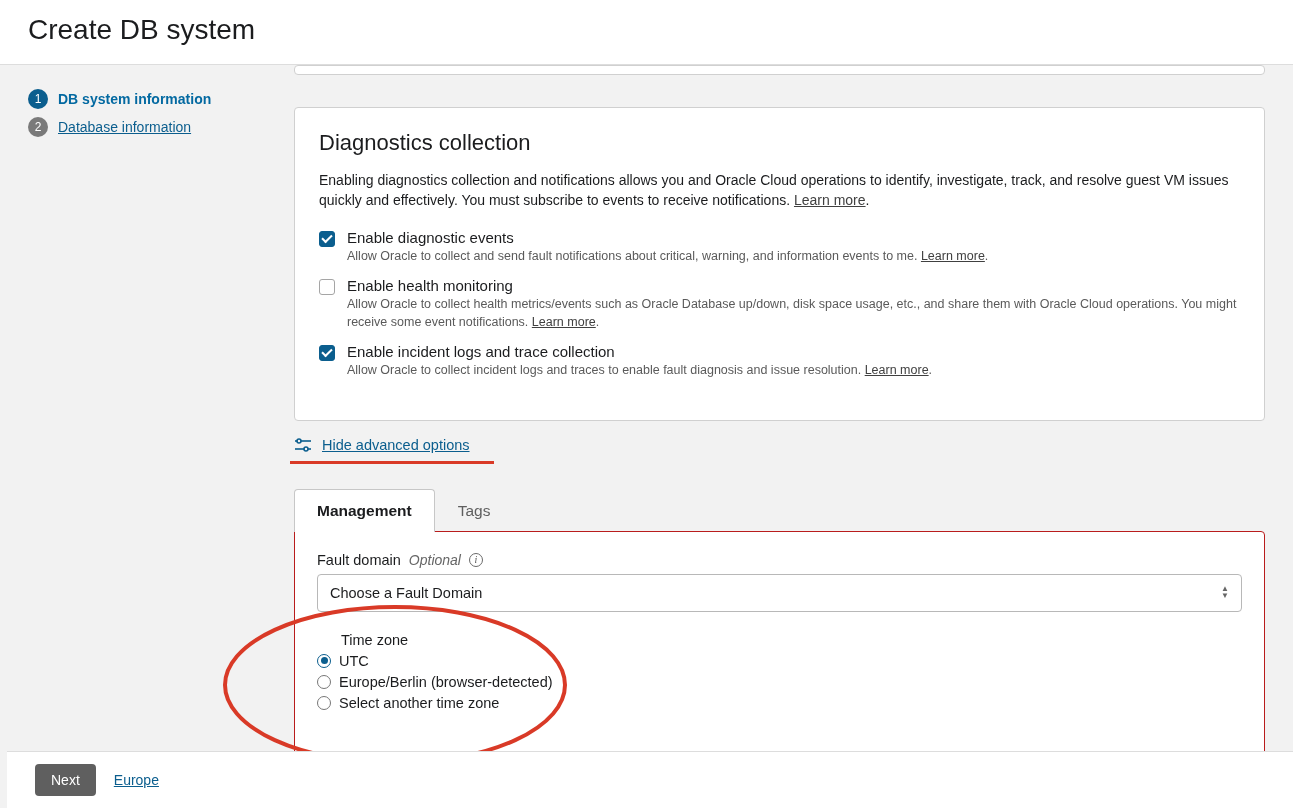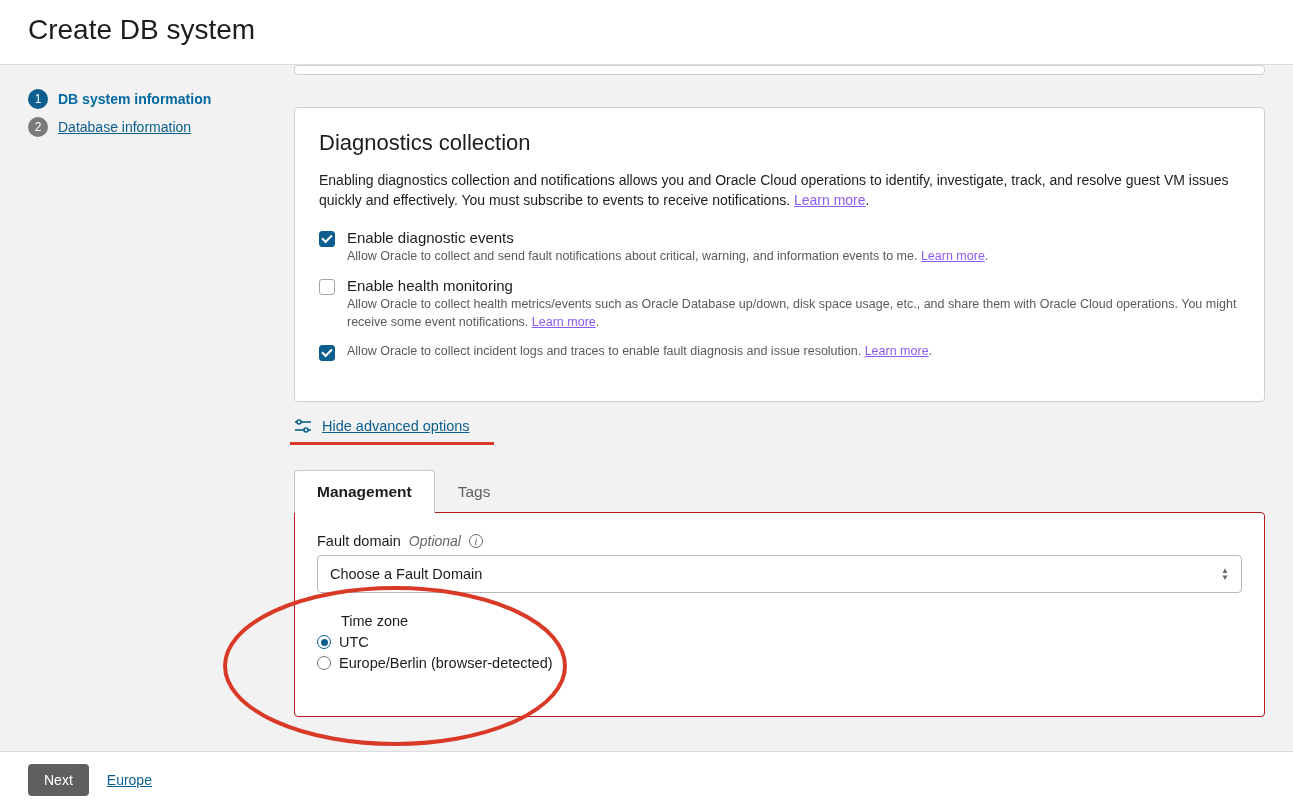--- a/index.html
+++ b/index.html
@@ -78,21 +78,21 @@
       font-weight: 400;
       margin-bottom: 14px;
     }
     .card-desc {
       font-size: 14px;
       line-height: 1.45;
       margin-bottom: 18px;
       color: #1b1c1e;
     }
     .link {
-      color: #8b5cf6;
+      color: #404040;
       text-decoration: underline;
       cursor: pointer;
     }
     .check-row {
       display: flex;
       align-items: flex-start;
       margin-bottom: 12px;
     }
     .checkbox {
       width: 16px;
@@ -255,21 +255,21 @@
       background: #0b5e8e;
       border-radius: 50%;
     }
     .red-ellipse {
       position: absolute;
       pointer-events: none;
     }
     .footer {
       position: fixed;
       bottom: 0;
-      left: 0;
+      left: 7px;
       right: 0;
       background: #fff;
       border-top: 1px solid #ddd;
       padding: 12px 28px;
       display: flex;
       align-items: center;
       gap: 18px;
     }
     .btn-next {
       background: #5f5f5f;
@@ -327,20 +327,21 @@
         <span class="checkbox"></span>
         <div class="check-body">
           <div class="check-title">Enable health monitoring</div>
           <div class="check-sub"><span>Allow Oracle to collect health metrics/events such as Oracle Database up/down, disk space usage, etc., and share them with Oracle Cloud operations. You might receive some event notifications. </span><a class="link">Learn more</a>.</div>
         </div>
       </div>
 
       <div class="check-row">
         <span class="checkbox checked"></span>
         <div class="check-body">
+          <div class="check-title">Enable incident logs and trace collection</div>
           <div class="check-sub"><span>Allow Oracle to collect incident logs and traces to enable fault diagnosis and issue resolution. </span><a class="link">Learn more</a>.</div>
         </div>
       </div>
     </div>
 
     <div>
       <div class="adv-toggle-wrap">
         <span class="adv-icon">
           <svg width="18" height="16" viewBox="0 0 18 16" fill="none" stroke="#0b5e8e" stroke-width="1.6">
             <line x1="1" y1="4" x2="17" y2="4"></line>
@@ -376,20 +377,24 @@
         <div class="tz-block">
           <div class="tz-title">Time zone</div>
           <div class="radio-row">
             <span class="radio checked"></span>
             <span>UTC</span>
           </div>
           <div class="radio-row">
             <span class="radio"></span>
             <span>Europe/Berlin (browser-detected)</span>
           </div>
+          <div class="radio-row">
+            <span class="radio"></span>
+            <span>Select another time zone</span>
+          </div>
         </div>
 
         <svg class="red-ellipse" style="left:-80px; top:68px;" width="360" height="170" viewBox="0 0 360 170">
           <ellipse cx="180" cy="85" rx="170" ry="78" fill="none" stroke="#d93a27" stroke-width="4"></ellipse>
         </svg>
       </div>
     </div>
   </div>
 </div>
 

